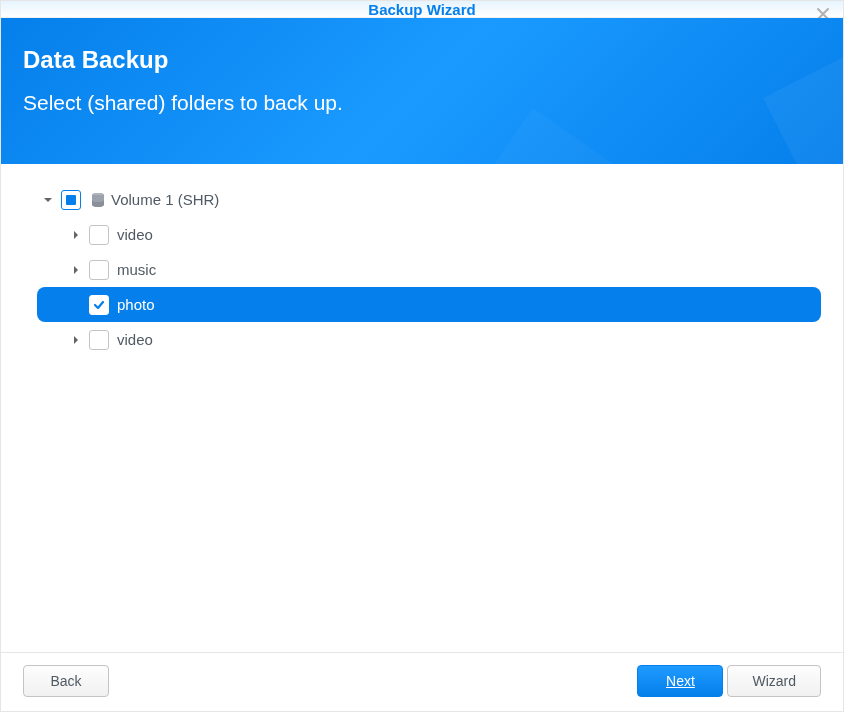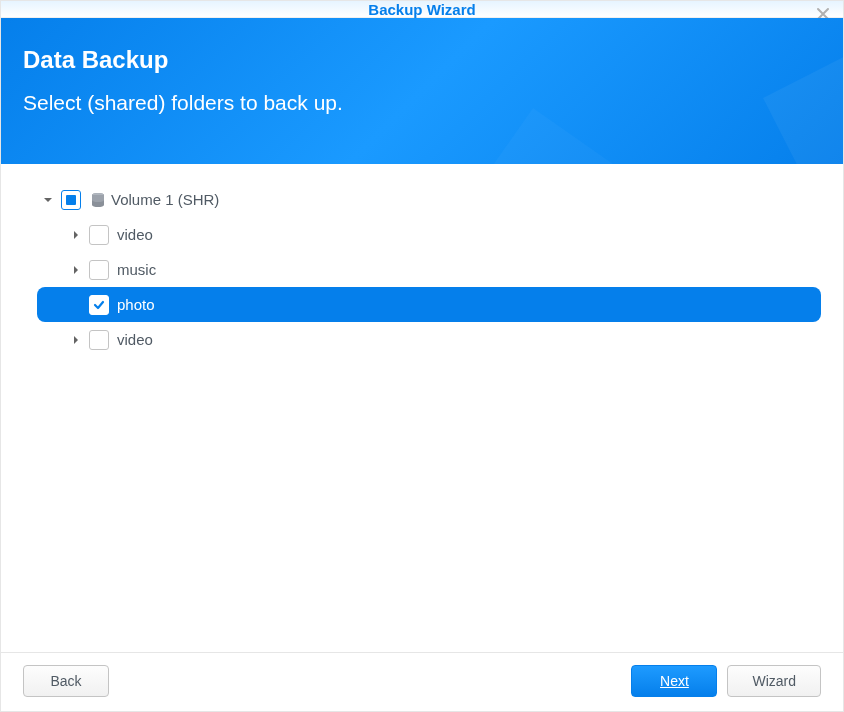--- a/index.html
+++ b/index.html
@@ -160,21 +160,21 @@
       text-decoration: underline;
       font-size: 14px;
       cursor: pointer;
       margin: 8px 0 10px 2px;
       display: inline-block;
     }
     .footer {
       border-top: 1px solid #E6E6E6;
       padding: 12px 22px 14px 22px;
       display: flex;
-      gap: 10px;
+      gap: 4px;
     }
     .btn {
       height: 32px;
       padding: 0 24px;
       min-width: 86px;
       border-radius: 4px;
       border: 1px solid #C4C4C4;
       background: linear-gradient(#FDFDFD, #F1F1F1);
       color: #505A64;
       font-size: 14px;

